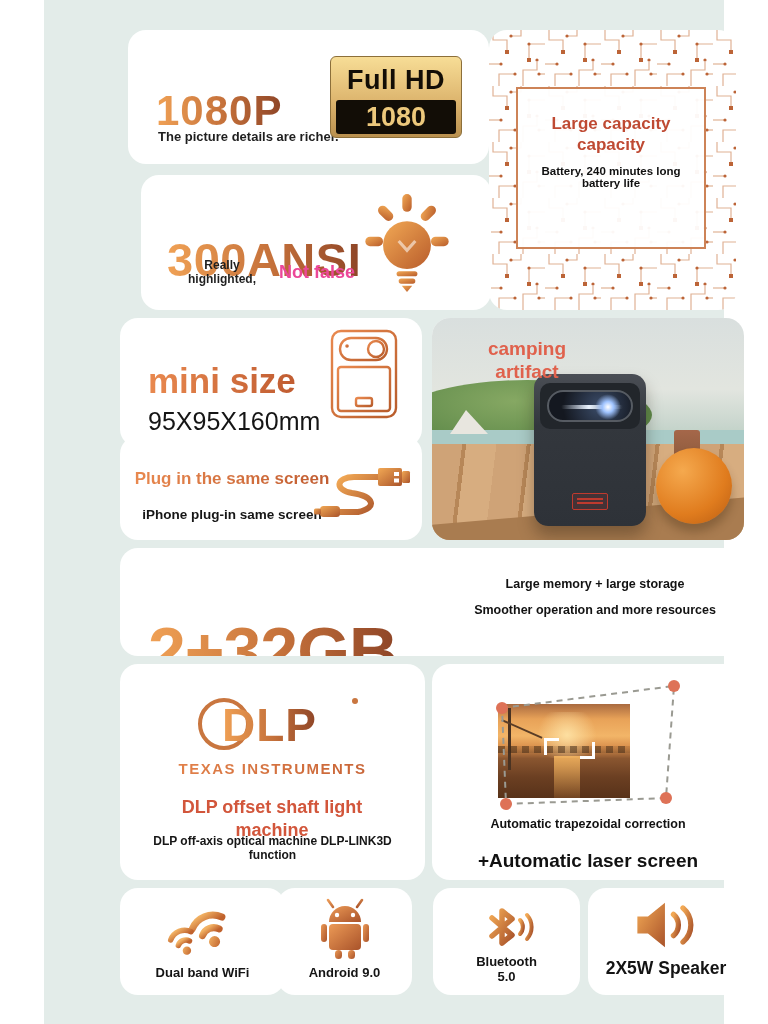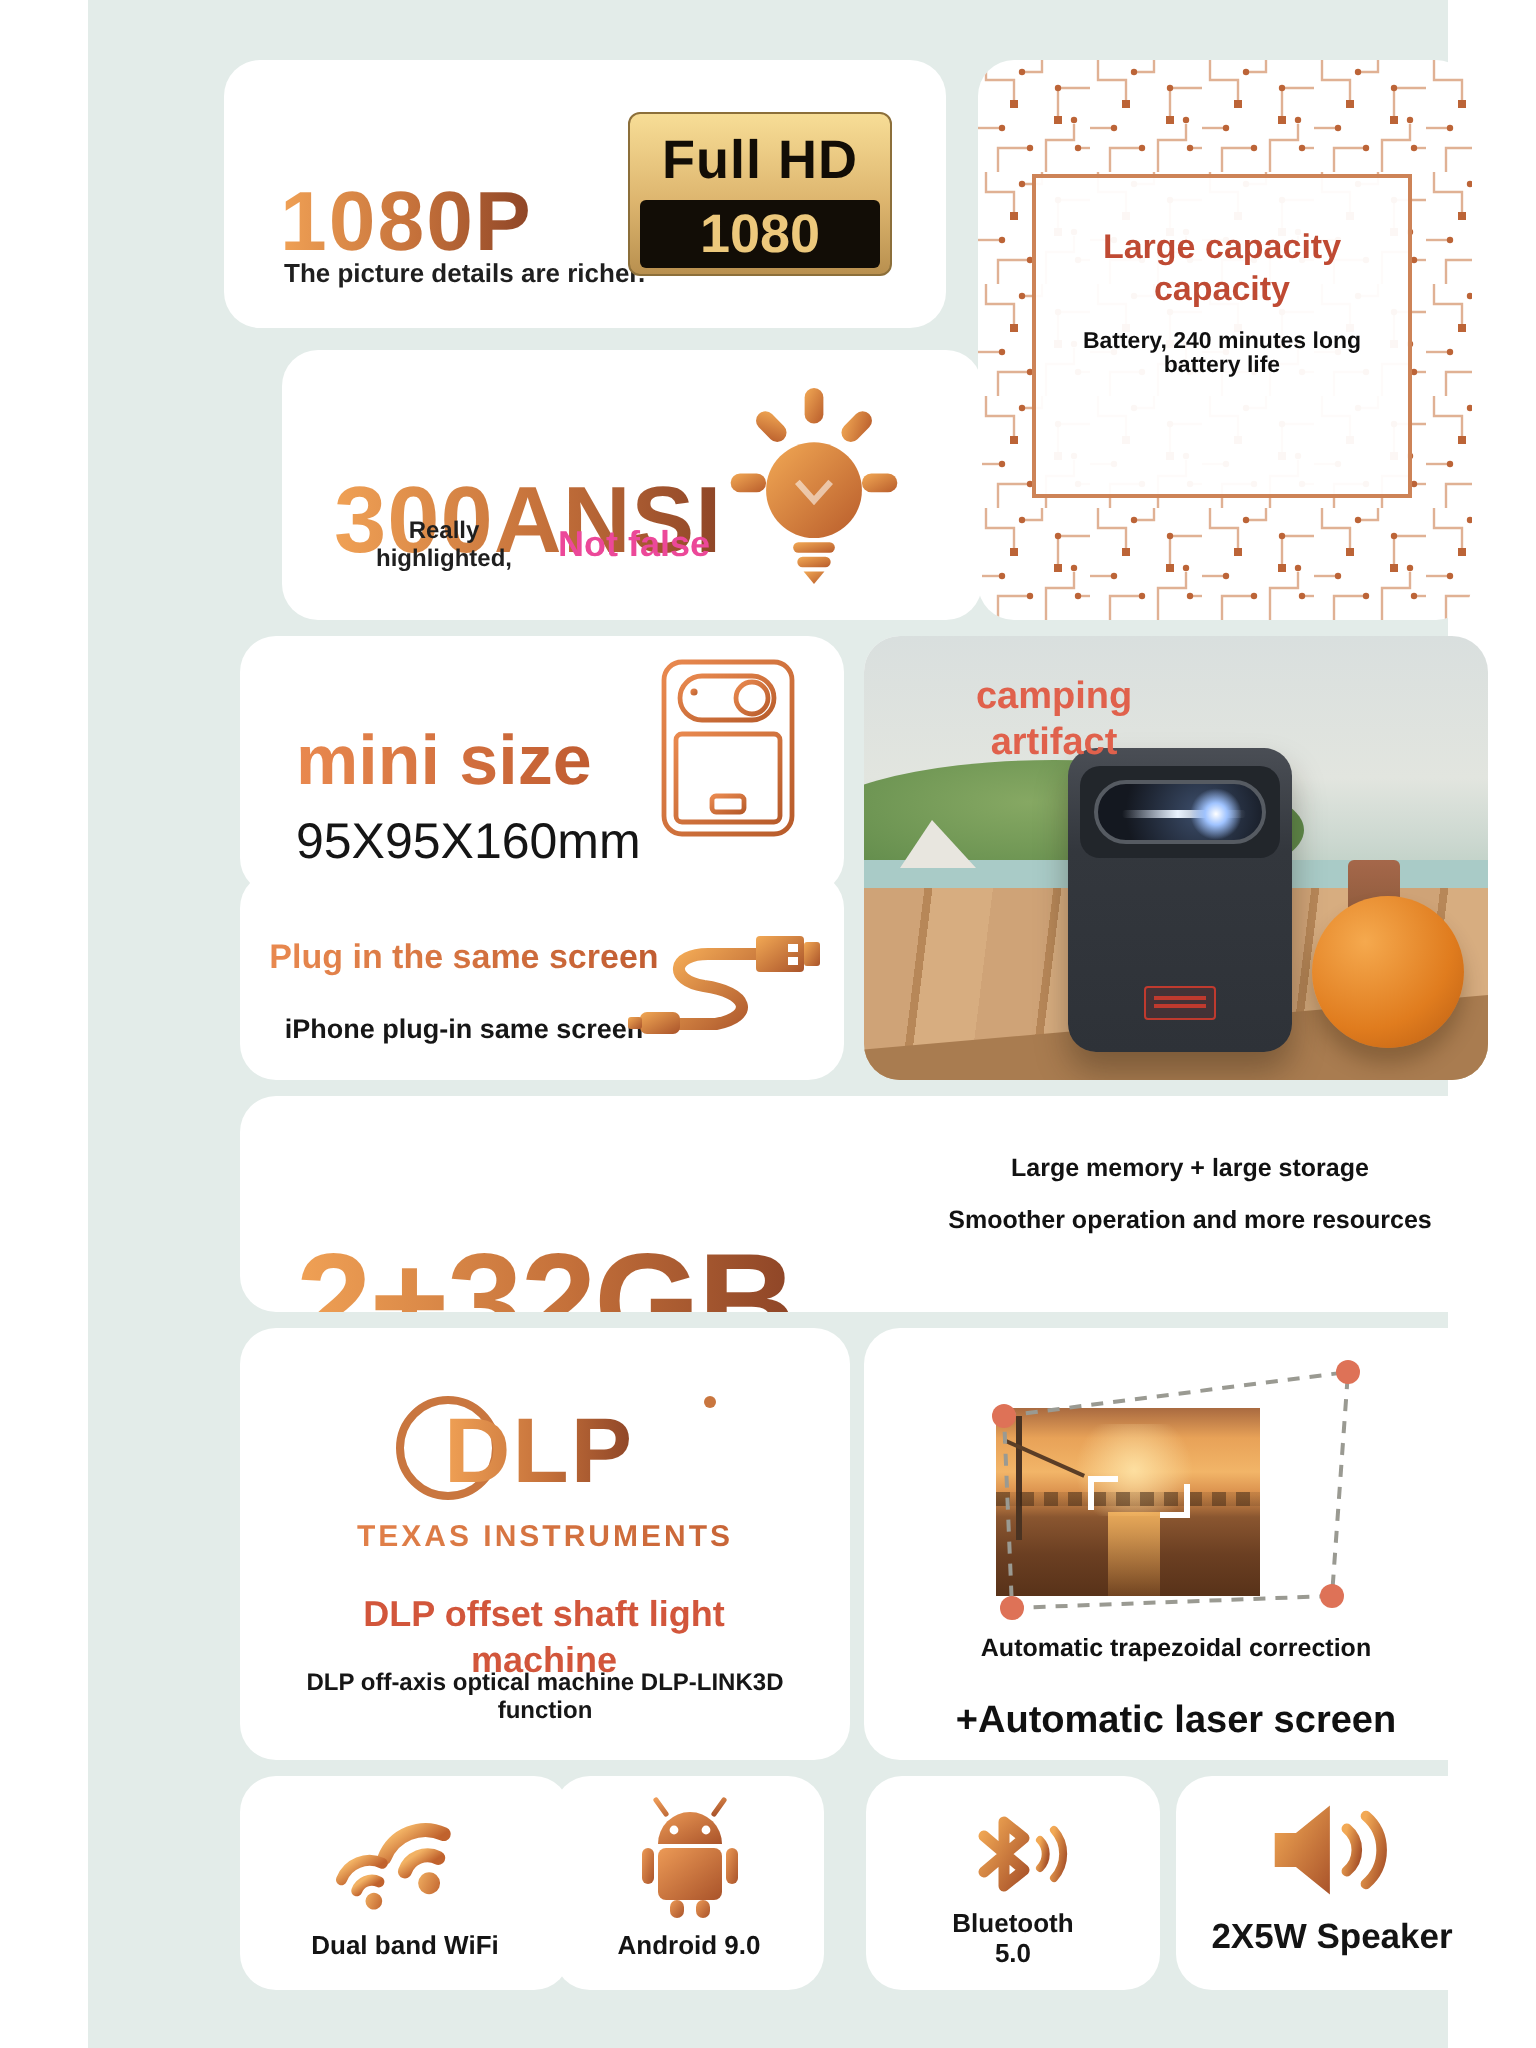--- a/index.html
+++ b/index.html
@@ -5,21 +5,21 @@
   html,body{margin:0;padding:0;}
   body{width:768px;height:1024px;background:#ffffff;font-family:"Liberation Sans",sans-serif;-webkit-font-smoothing:antialiased;}
   .page{position:relative;width:768px;height:1024px;overflow:hidden;background:#ffffff;}
   .panel{position:absolute;left:44px;top:0;width:680px;height:1024px;background:#e3ece9;}
   .card{position:absolute;background:#ffffff;border-radius:18px;overflow:hidden;}
 
   .grad{background:linear-gradient(90deg,#f0a155 0%,#c4703a 55%,#8e4527 100%);-webkit-background-clip:text;background-clip:text;color:transparent;}
   .grad2{background:linear-gradient(90deg,#e9894f 0%,#c05c31 100%);-webkit-background-clip:text;background-clip:text;color:transparent;}
 
   
-  .card-res{left:68px;top:30px;width:361px;height:134px;}
+  .card-res{left:84px;top:30px;width:361px;height:134px;}
   .res-title{position:absolute;left:28px;top:22px;font-size:42px;font-weight:700;letter-spacing:1px;}
   .res-sub{position:absolute;left:30px;top:86px;font-size:13px;font-weight:700;color:#1f1f1f;}
   .fullhd{position:absolute;right:27px;top:26px;width:132px;height:82px;border-radius:6px;border:1px solid #8c6f3a;background:linear-gradient(180deg,#f7dd96 0%,#ddb56e 55%,#b9904f 100%);box-sizing:border-box;padding:3px 5px;}
   .fullhd-top{height:40px;line-height:40px;text-align:center;font-size:27px;font-weight:700;color:#120d06;letter-spacing:0.5px;}
   .fullhd-bot{height:34px;line-height:34px;text-align:center;font-size:27px;font-weight:700;color:#ecc87c;background:#120d06;border-radius:3px;}
 
   
   .card-batt{left:445px;top:30px;width:247px;height:280px;}
   .circuit{position:absolute;inset:0;width:100%;height:100%;}
   .batt-box{position:absolute;left:27px;top:57px;width:190px;height:162px;border:2px solid #cd8357;background:rgba(255,255,255,0.95);box-sizing:border-box;text-align:center;padding:24px 8px 0;}

